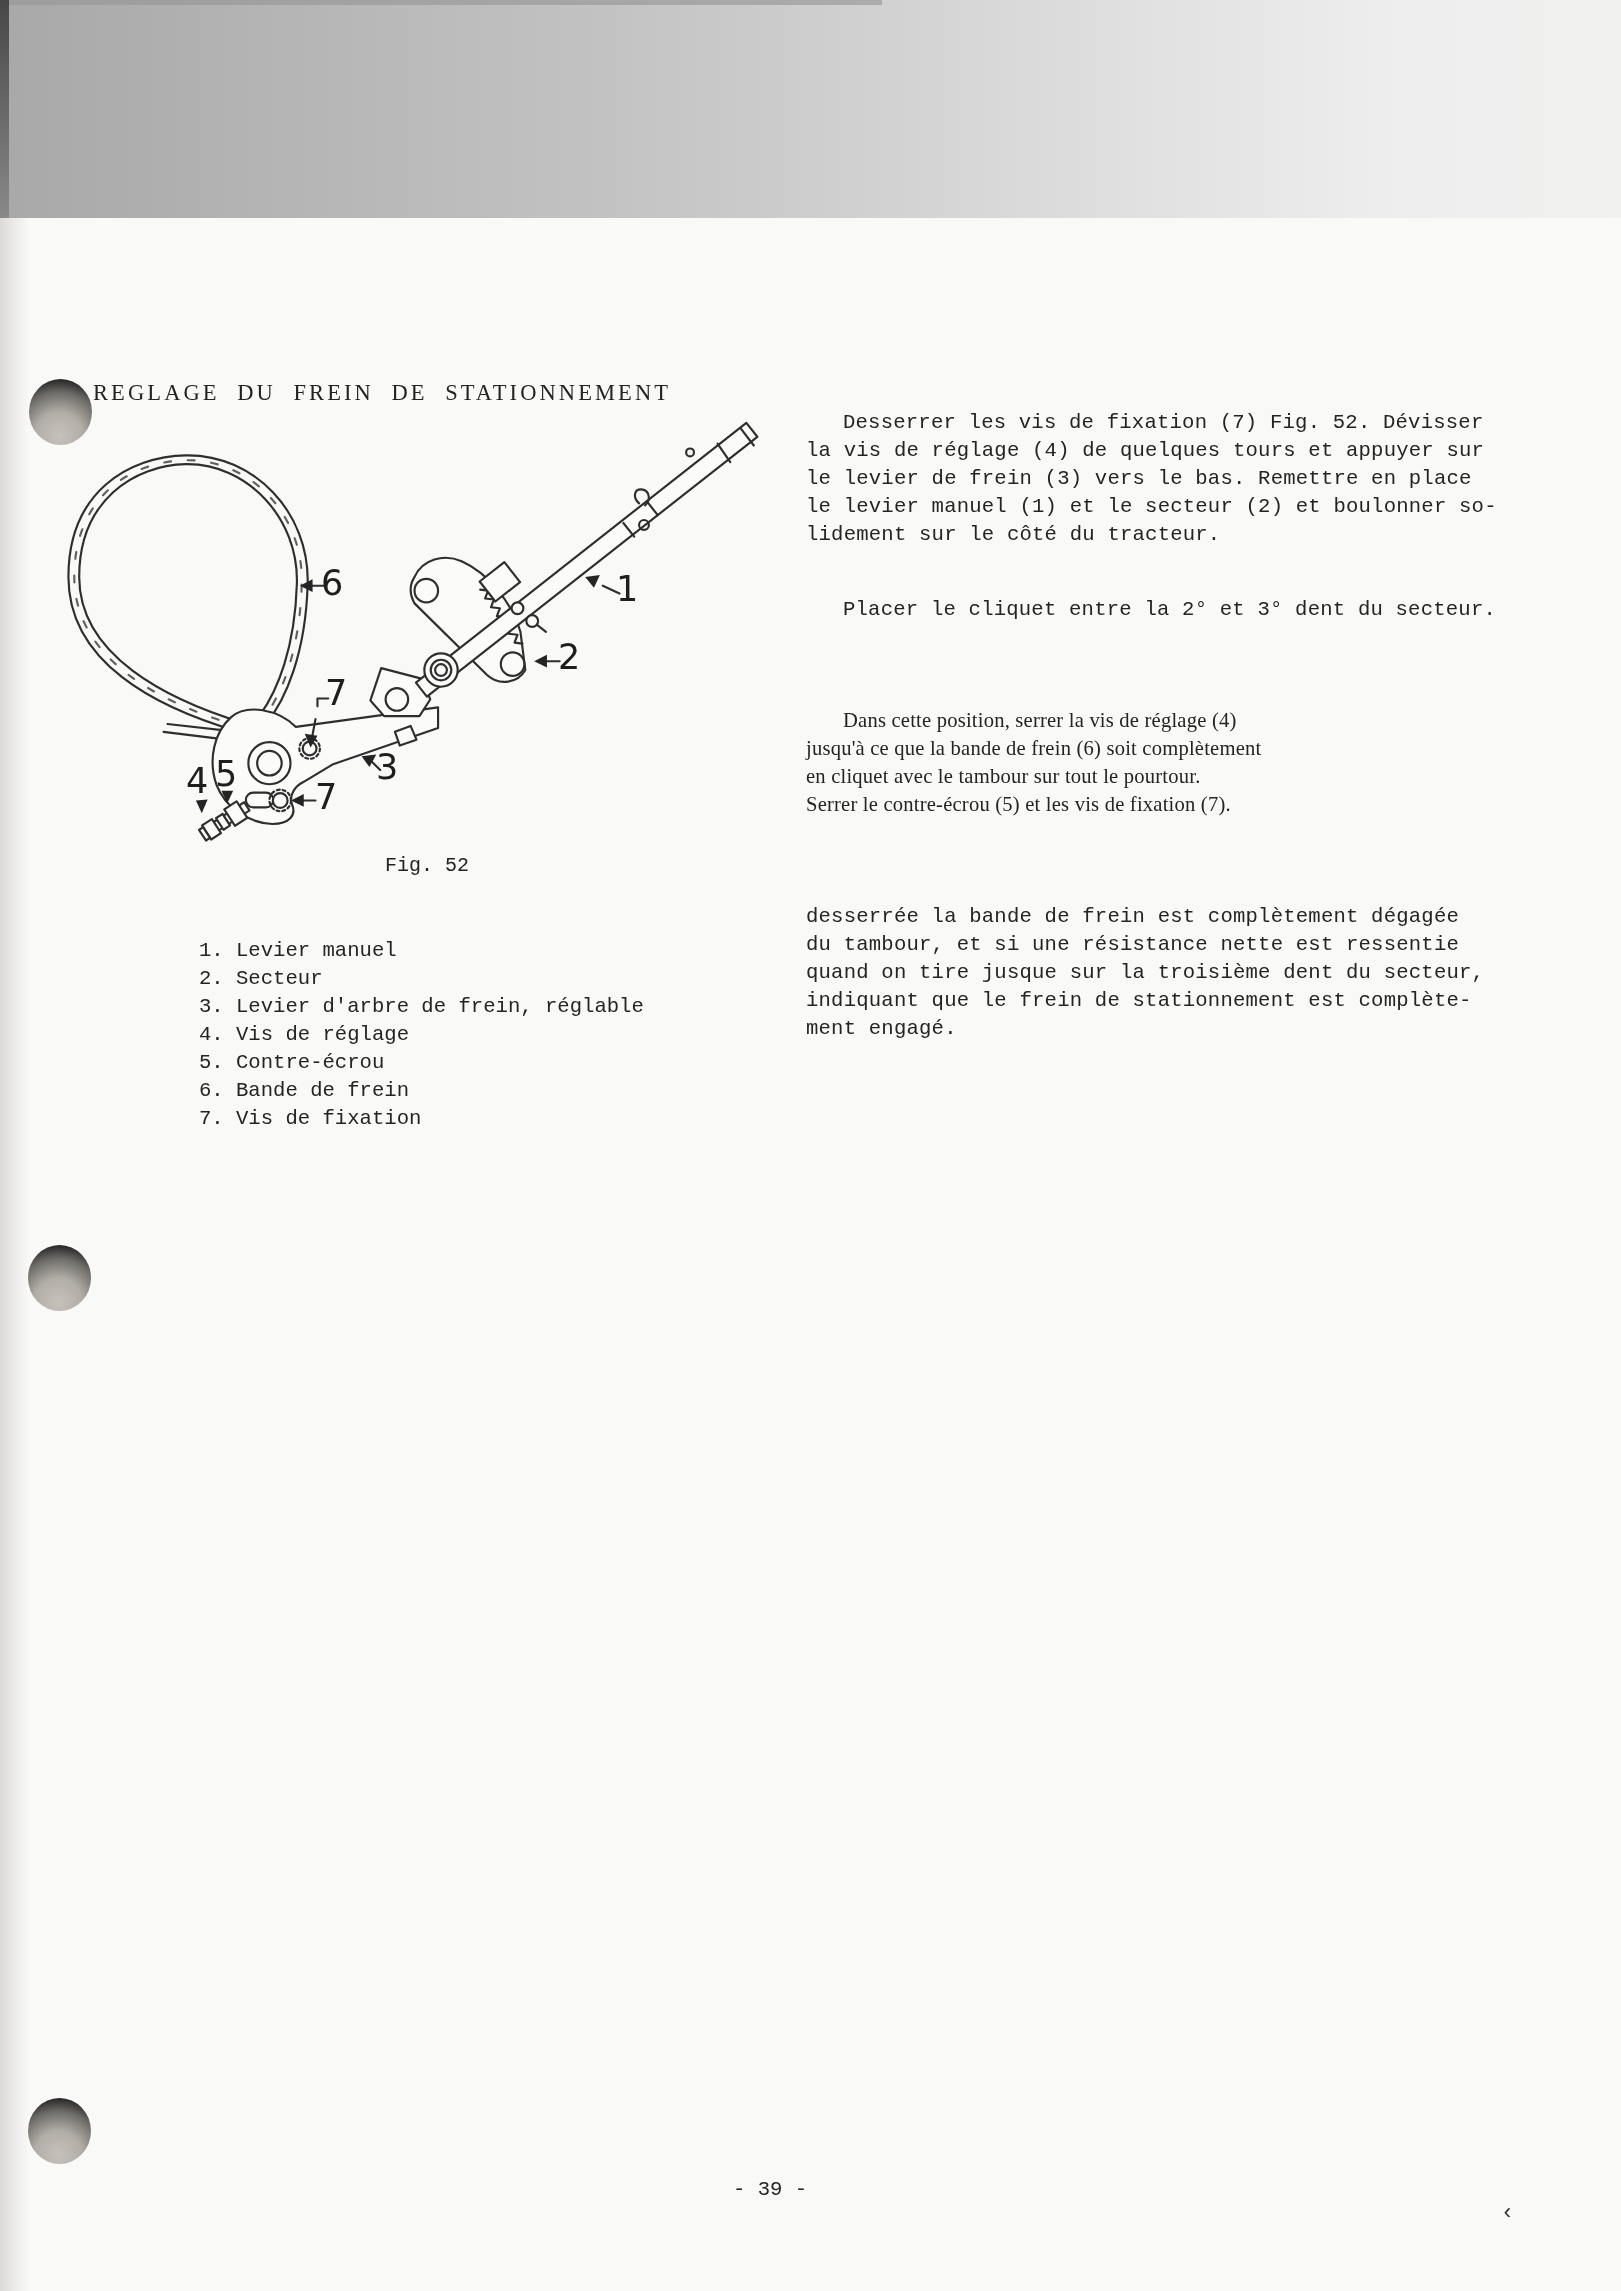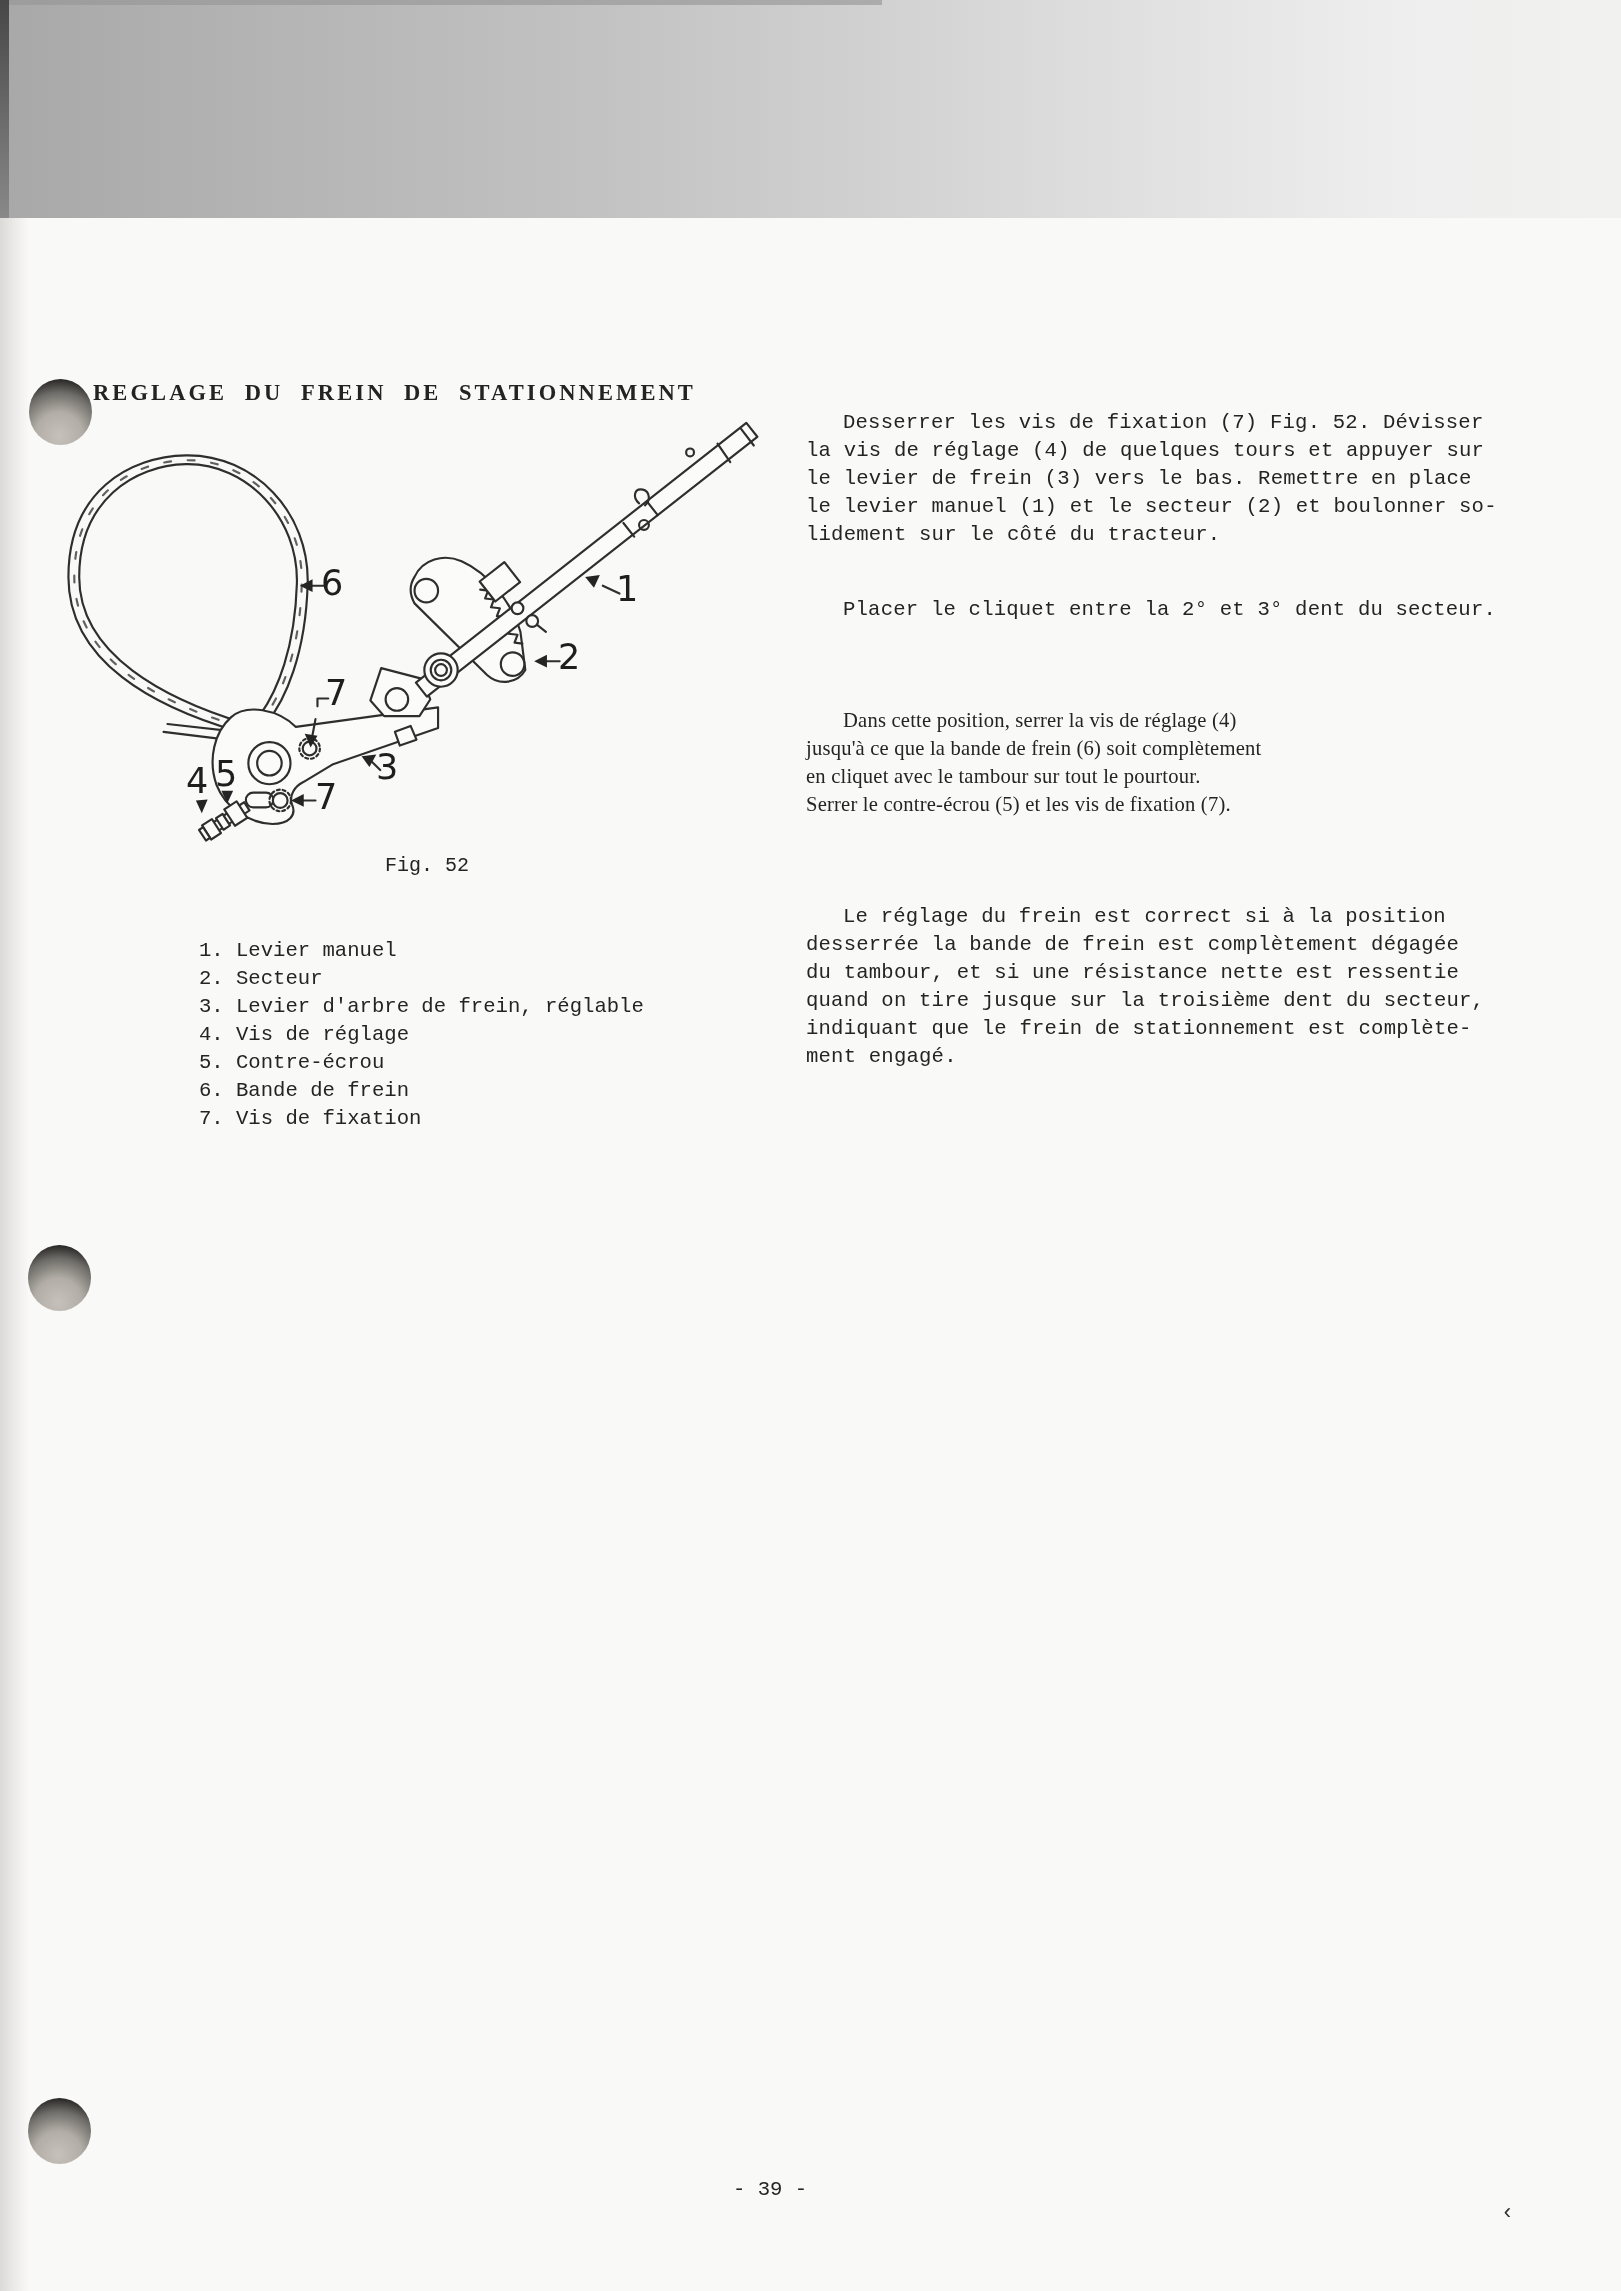--- a/index.html
+++ b/index.html
@@ -29,21 +29,21 @@
     position:absolute;width:63px;height:66px;border-radius:50%;
     background:radial-gradient(circle at 48% 86%,#c6c2bb 0%,#b2aea7 36%,#6e6c68 66%,#1b1a19 90%);
   }
   .hole1{left:29px;top:379px;}
   .hole2{left:28px;top:1245px;}
   .hole3{left:28px;top:2098px;}
   
   .heading{
     position:absolute;left:93px;top:380px;margin:0;
     font-family:"Liberation Serif","DejaVu Serif",serif;
-    font-size:22.5px;font-weight:bold;letter-spacing:3.1px;word-spacing:8.8px;
+    font-size:22.5px;font-weight:normal;letter-spacing:3.1px;word-spacing:8.8px;
     color:#232323;white-space:pre;
   }
   
   .figure{position:absolute;left:39px;top:417px;width:755px;height:461px;}
   .figure svg{position:absolute;left:0;top:0;}
   .callout{
     position:absolute;font-family:"DejaVu Sans","Liberation Sans",sans-serif;
     font-size:35px;color:#1e1e1e;line-height:1;
   }
   .fig-caption{position:absolute;left:385px;top:854px;font-size:20px;white-space:pre;}
@@ -185,21 +185,20 @@
   </div>
 
   <div class="para p3">
     <div class="line indent">Dans cette position, serrer la vis de réglage (4)</div>
     <div class="line">jusqu'à ce que la bande de frein (6) soit complètement</div>
     <div class="line">en cliquet avec le tambour sur tout le pourtour.</div>
     <div class="line">Serrer le contre-écrou (5) et les vis de fixation (7).</div>
   </div>
 
   <div class="para p4">
-    <div class="line indent">Le réglage du frein est correct si à la position</div>
     <div class="line">desserrée la bande de frein est complètement dégagée</div>
     <div class="line">du tambour, et si une résistance nette est ressentie</div>
     <div class="line">quand on tire jusque sur la troisième dent du secteur,</div>
     <div class="line">indiquant que le frein de stationnement est complète-</div>
     <div class="line">ment engagé.</div>
   </div>
 
   <div class="page-number">- 39 -</div>
   <div class="corner-mark">‹</div>
 

